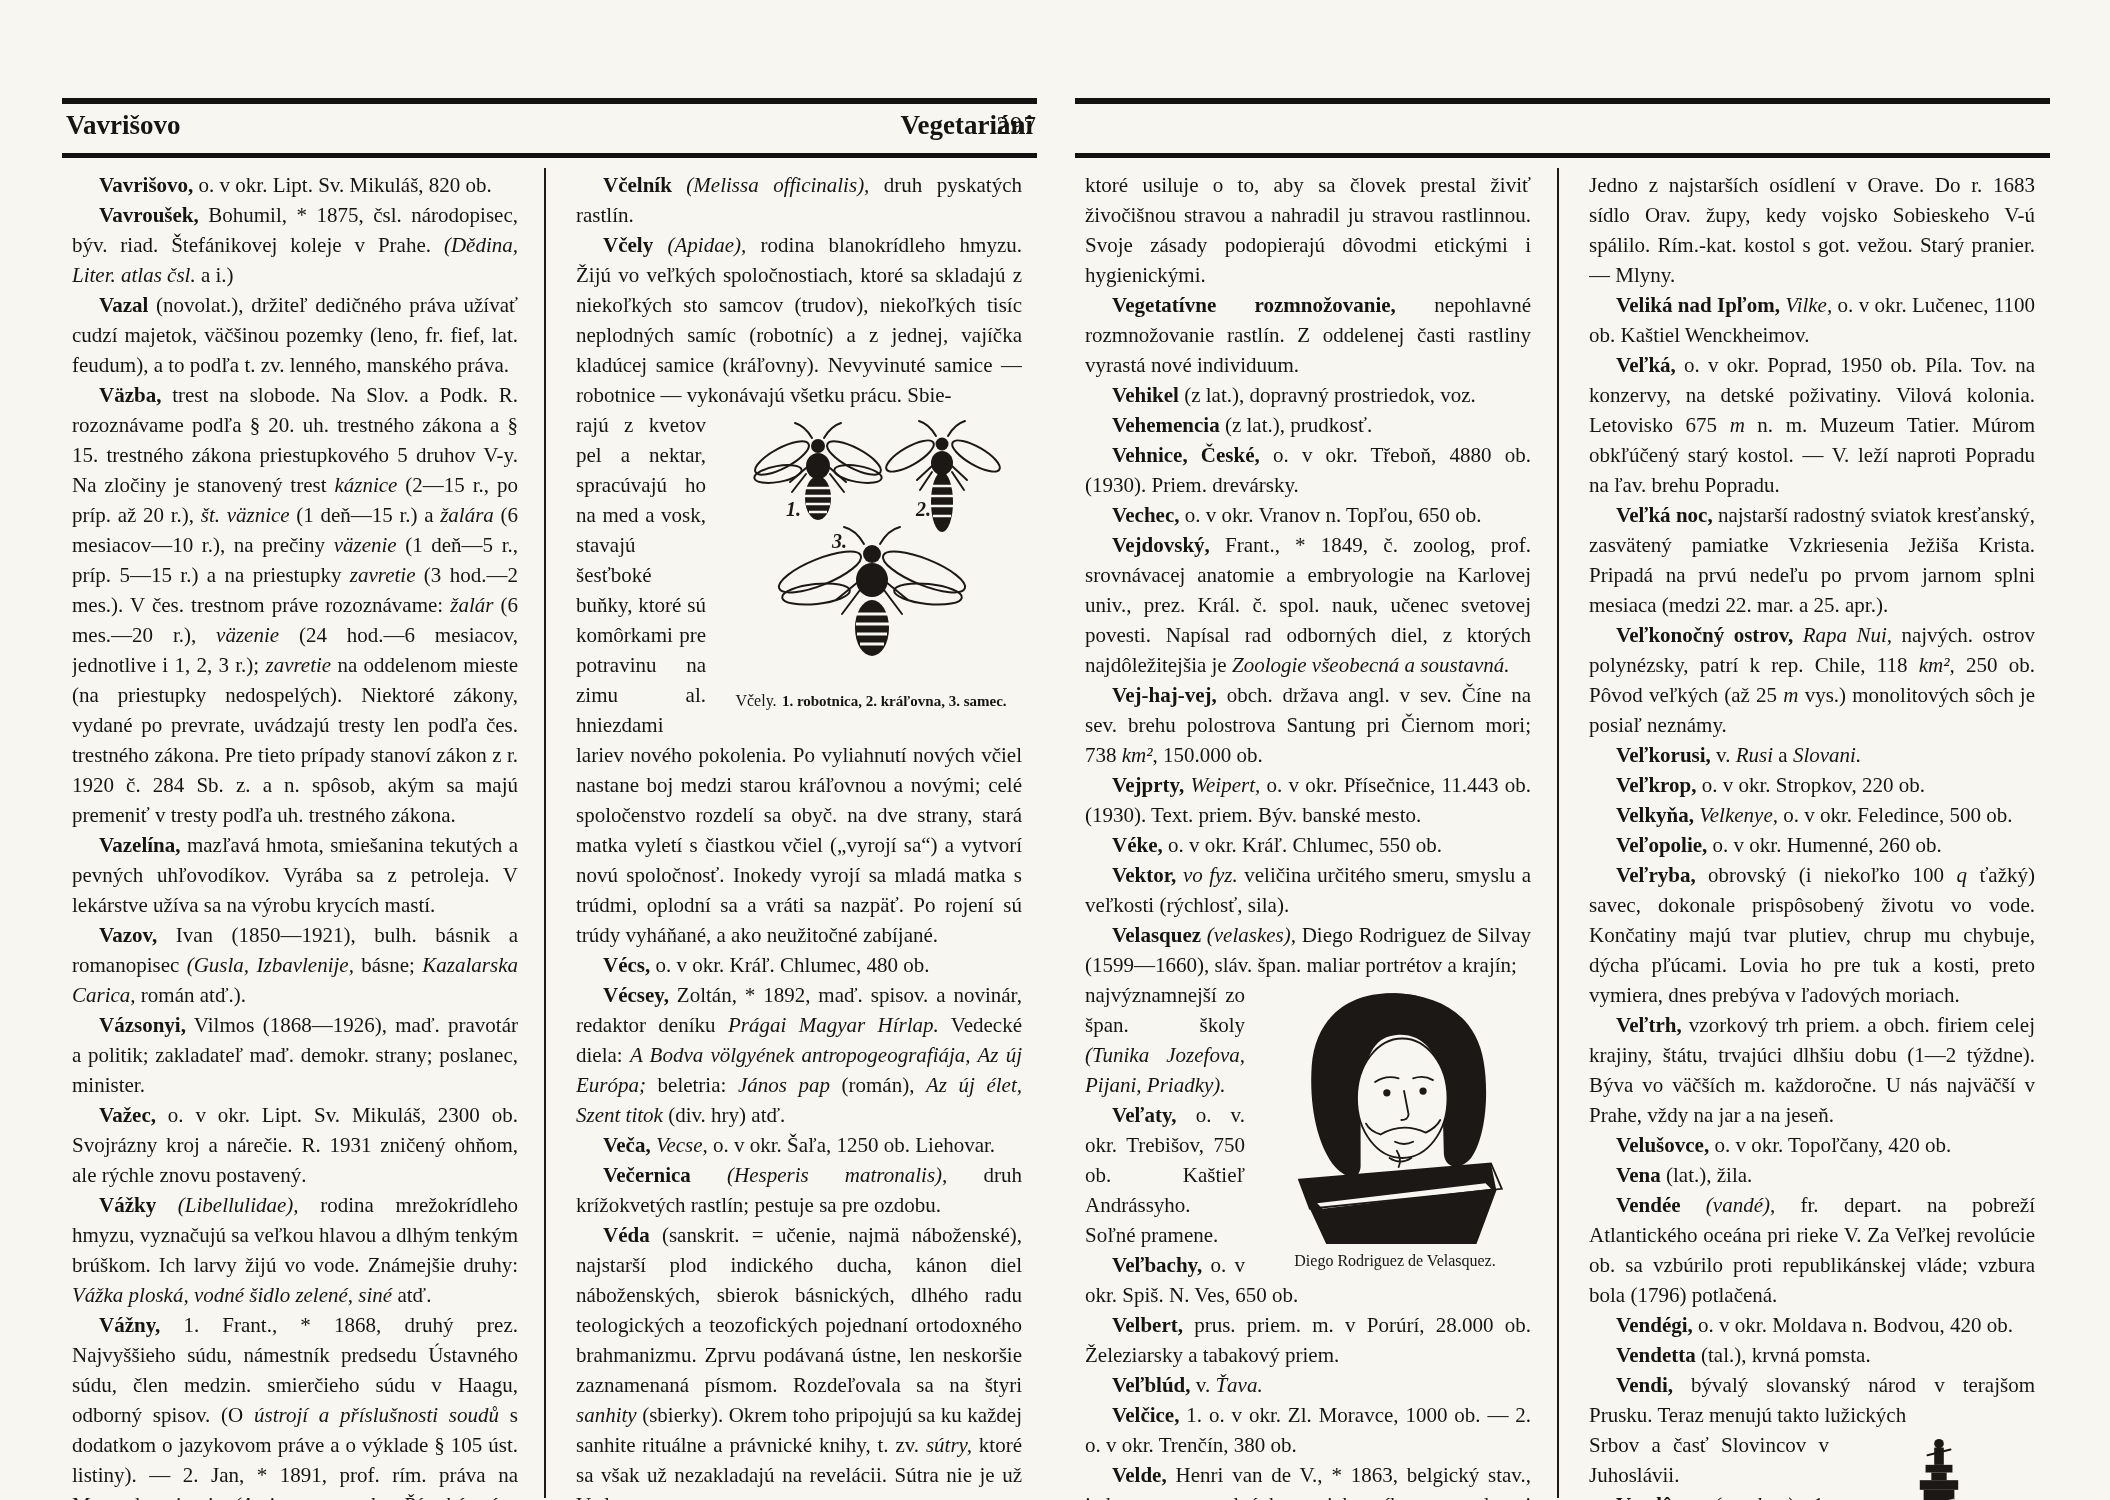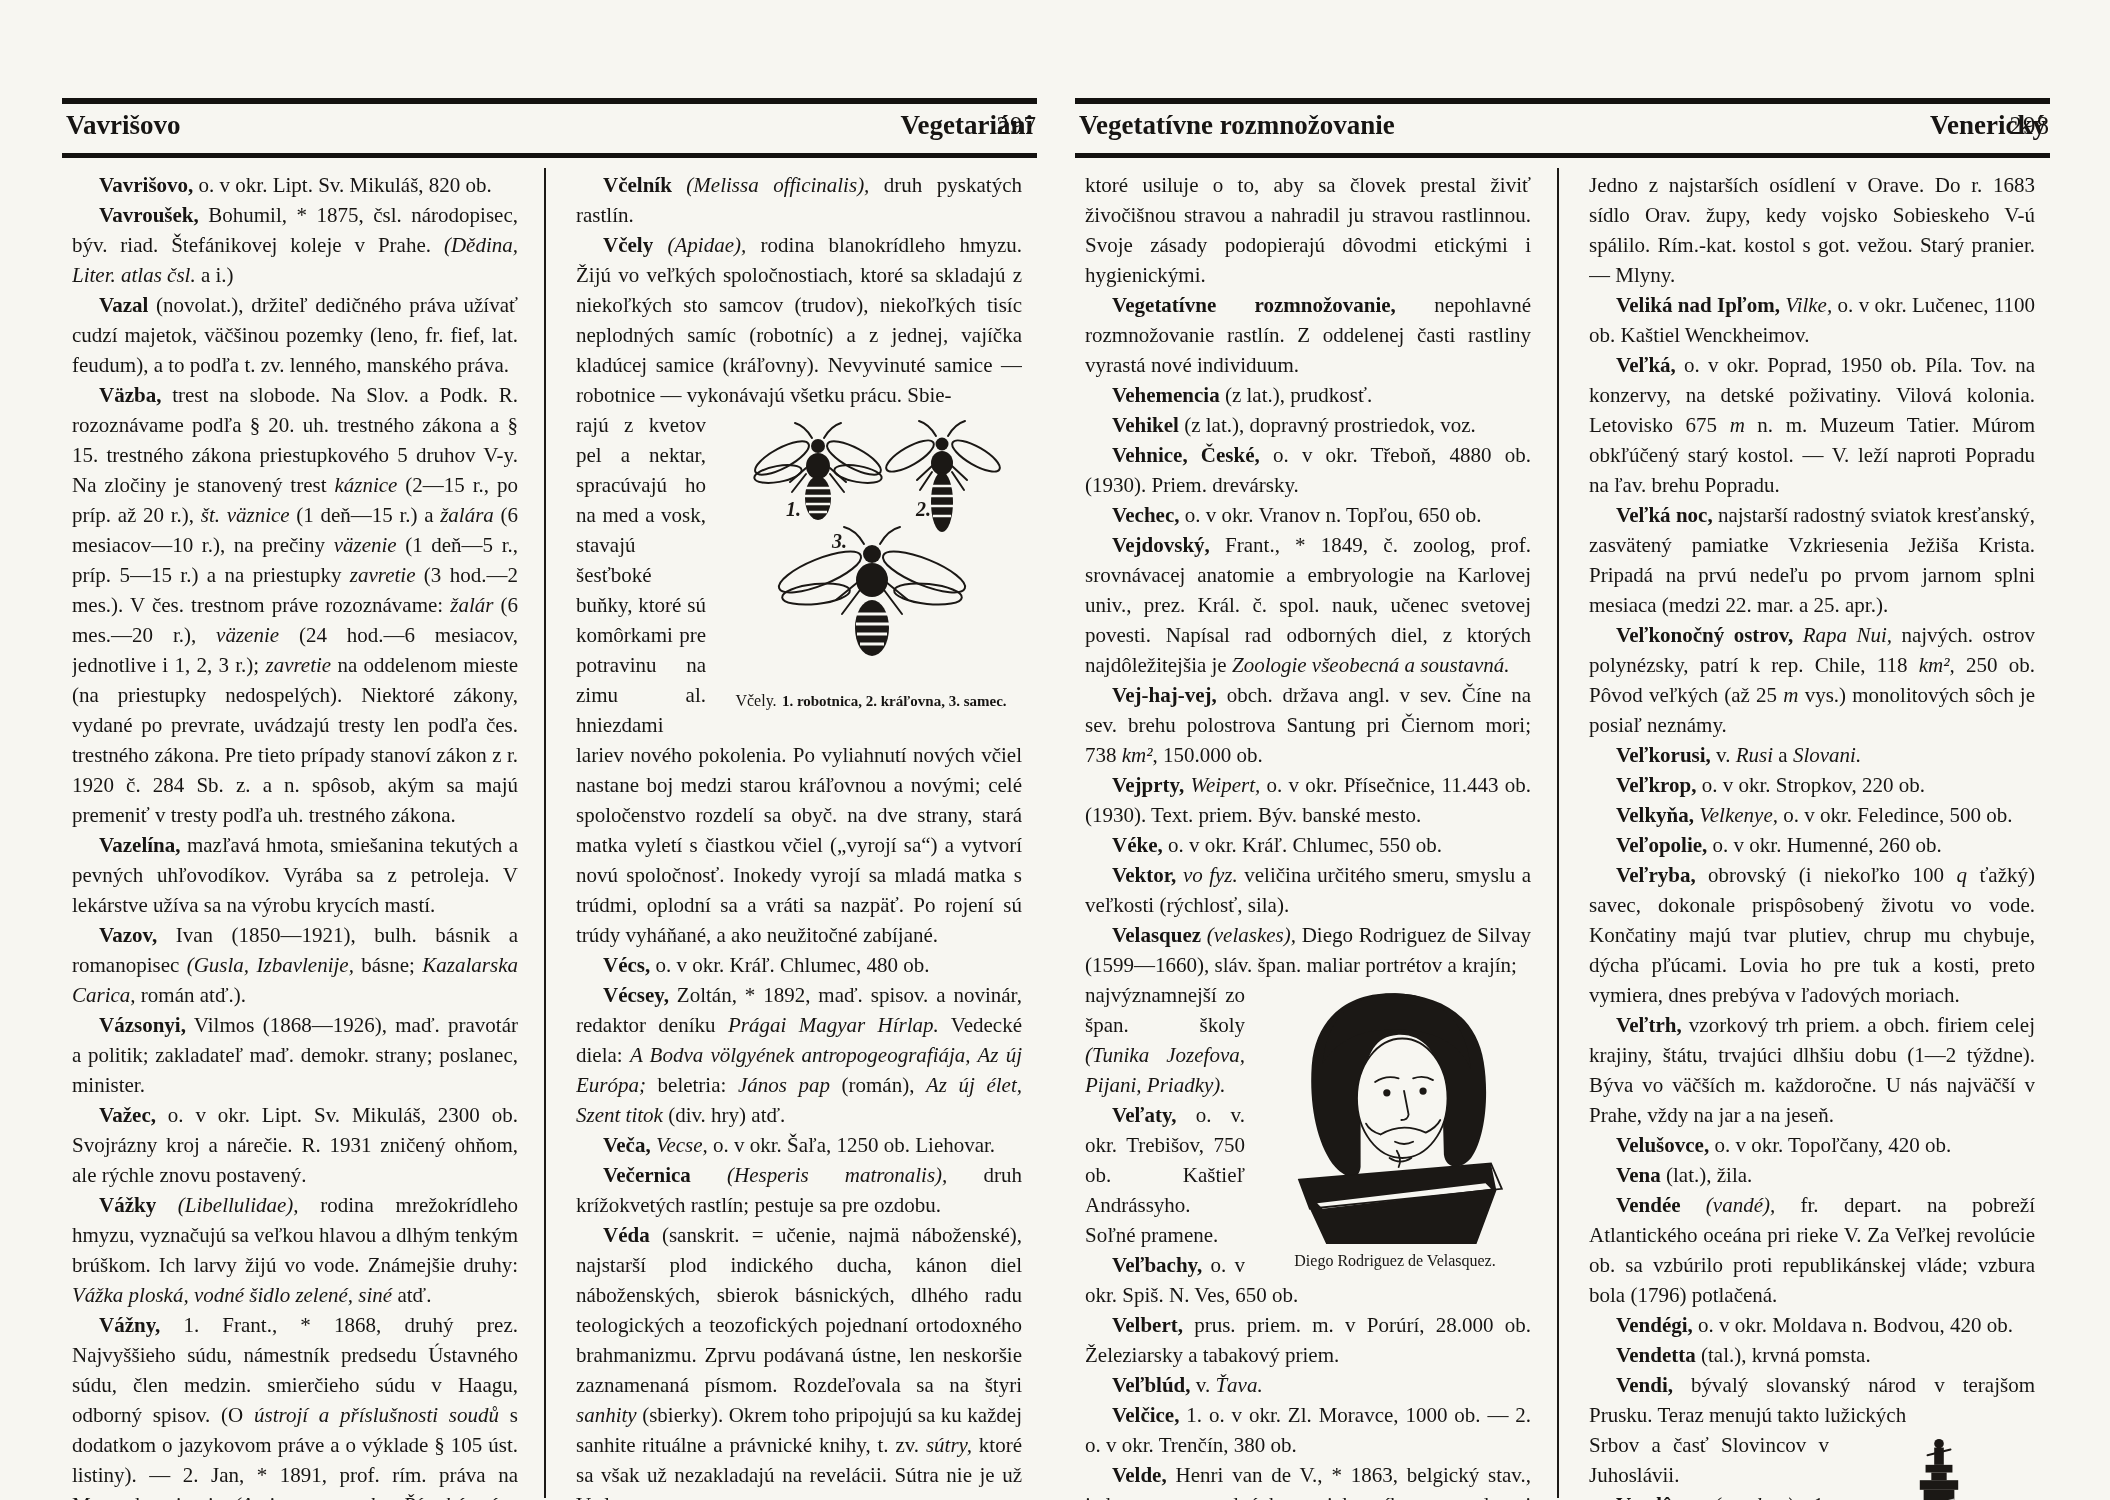--- a/index.html
+++ b/index.html
@@ -120,31 +120,26 @@
       <p class="entry"><span class="r-b">Vécs,</span><span class="r-n"> o. v okr. Kráľ. Chlumec, 480 ob.</span></p>
       <p class="entry"><span class="r-b">Vécsey,</span><span class="r-n"> Zoltán, * 1892, maď. spisov. a novinár, redaktor deníku </span><span class="r-i">Prágai Magyar Hírlap.</span><span class="r-n"> Vedecké diela: </span><span class="r-i">A Bodva völgyének antropogeografiája, Az új Európa;</span><span class="r-n"> beletria: </span><span class="r-i">János pap</span><span class="r-n"> (román), </span><span class="r-i">Az új élet, Szent titok</span><span class="r-n"> (div. hry) atď.</span></p>
       <p class="entry"><span class="r-b">Veča,</span><span class="r-n"> </span><span class="r-i">Vecse,</span><span class="r-n"> o. v okr. Šaľa, 1250 ob. Liehovar.</span></p>
       <p class="entry"><span class="r-b">Večernica</span><span class="r-n"> </span><span class="r-i">(Hesperis matronalis),</span><span class="r-n"> druh krížokvetých rastlín; pestuje sa pre ozdobu.</span></p>
       <p class="entry"><span class="r-b">Véda</span><span class="r-n"> (sanskrit. = učenie, najmä náboženské), najstarší plod indického ducha, kánon diel náboženských, sbierok básnických, dlhého radu teologických a teozofických pojednaní ortodoxného brahmanizmu. Zprvu podávaná ústne, len neskoršie zaznamenaná písmom. Rozdeľovala sa na štyri </span><span class="r-i">sanhity</span><span class="r-n"> (sbierky). Okrem toho pripojujú sa ku každej sanhite rituálne a právnické knihy, t. zv. </span><span class="r-i">sútry,</span><span class="r-n"> ktoré sa však už nezakladajú na revelácii. Sútra nie je už V., len </span></p>
     </div>
 </div>
 
 <div class="page" id="page-right">
   <div class="rule rule-top"></div>
-  <div class="page-header">
-    <span class="ph-left">Vegetatívne rozmnožovanie</span>
-    <span class="ph-center">298</span>
-    <span class="ph-right">Venerický</span>
-  </div>
   <div class="rule rule-bottom"></div>
   <div class="col colA">
       <p class="entry noindent"><span class="r-n">ktoré usiluje o to, aby sa človek prestal živiť živočišnou stravou a nahradil ju stravou rastlinnou. Svoje zásady podopierajú dôvodmi etickými i hygienickými.</span></p>
       <p class="entry"><span class="r-b">Vegetatívne rozmnožovanie,</span><span class="r-n"> nepohlavné rozmnožovanie rastlín. Z oddelenej časti rastliny vyrastá nové individuum.</span></p>
+      <p class="entry"><span class="r-b">Vehikel</span><span class="r-n"> (z lat.), dopravný prostriedok, voz.</span></p>
       <p class="entry"><span class="r-b">Vehemencia</span><span class="r-n"> (z lat.), prudkosť.</span></p>
-      <p class="entry"><span class="r-b">Vehikel</span><span class="r-n"> (z lat.), dopravný prostriedok, voz.</span></p>
       <p class="entry"><span class="r-b">Vehnice, České,</span><span class="r-n"> o. v okr. Třeboň, 4880 ob. (1930). Priem. drevársky.</span></p>
       <p class="entry"><span class="r-b">Vechec,</span><span class="r-n"> o. v okr. Vranov n. Topľou, 650 ob.</span></p>
       <p class="entry"><span class="r-b">Vejdovský,</span><span class="r-n"> Frant., * 1849, č. zoolog, prof. srovnávacej anatomie a embryologie na Karlovej univ., prez. Král. č. spol. nauk, učenec svetovej povesti. Napísal rad odborných diel, z ktorých najdôležitejšia je </span><span class="r-i">Zoologie všeobecná a soustavná.</span></p>
       <p class="entry"><span class="r-b">Vej-haj-vej,</span><span class="r-n"> obch. država angl. v sev. Číne na sev. brehu polostrova Santung pri Čiernom mori; 738 </span><span class="r-i">km²</span><span class="r-n">, 150.000 ob.</span></p>
       <p class="entry"><span class="r-b">Vejprty,</span><span class="r-n"> </span><span class="r-i">Weipert,</span><span class="r-n"> o. v okr. Přísečnice, 11.443 ob. (1930). Text. priem. Býv. banské mesto.</span></p>
       <p class="entry"><span class="r-b">Véke,</span><span class="r-n"> o. v okr. Kráľ. Chlumec, 550 ob.</span></p>
       <p class="entry"><span class="r-b">Vektor,</span><span class="r-n"> </span><span class="r-i">vo fyz.</span><span class="r-n"> veličina určitého smeru, smyslu a veľkosti (rýchlosť, sila).</span></p>
       <p class="entry"><span class="r-b">Velasquez</span><span class="r-n"> </span><span class="r-i">(velaskes),</span><span class="r-n"> Diego Rodriguez de Silvay (1599—1660), sláv. špan. maliar portrétov a krajín;</span></p>
       <p class="entry noindent">
   <span class="fig fig-velasquez">

